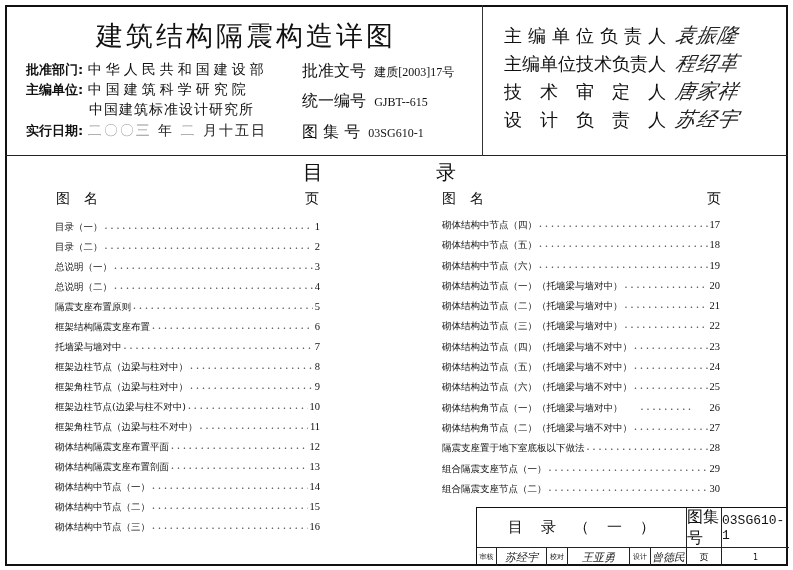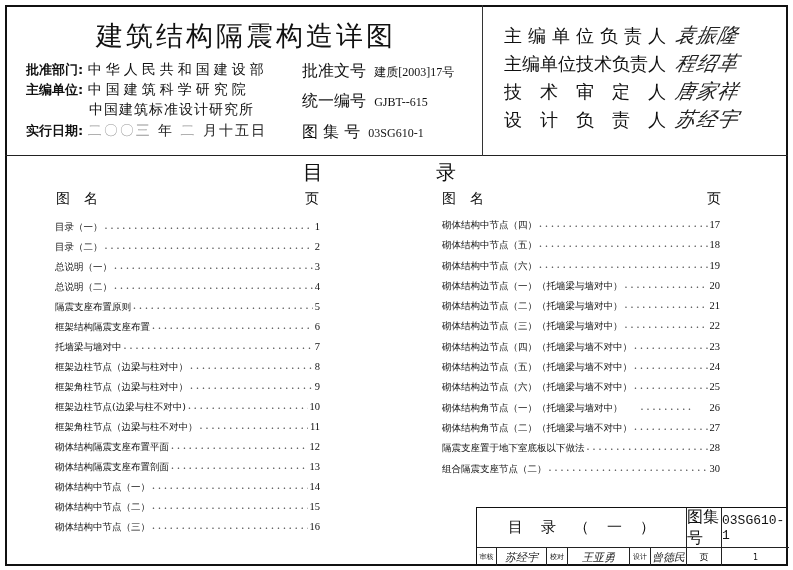--- a/index.html
+++ b/index.html
@@ -266,20 +266,25 @@
       <span class="name">砌体结构角节点（二）（托墙梁与墙不对中）</span>
       <span class="dots"></span>
       <span class="page">27</span>
     </li>
     <li class="toc-item" style="height: 20.3px; line-height: 20.3px;">
       <span class="name">隔震支座置于地下室底板以下做法</span>
       <span class="dots"></span>
       <span class="page">28</span>
     </li>
     <li class="toc-item" style="height: 20.3px; line-height: 20.3px;">
+      <span class="name">组合隔震支座节点（一）</span>
+      <span class="dots"></span>
+      <span class="page">29</span>
+    </li>
+    <li class="toc-item" style="height: 20.3px; line-height: 20.3px;">
       <span class="name">组合隔震支座节点（二）</span>
       <span class="dots"></span>
       <span class="page">30</span>
     </li>
   </ul>
 
 <div class="tb">
   <div class="cell title">目录（一）</div>
   <div class="cell atlas-lbl">图集号</div>
   <div class="cell atlas-val">03SG610-1</div>

